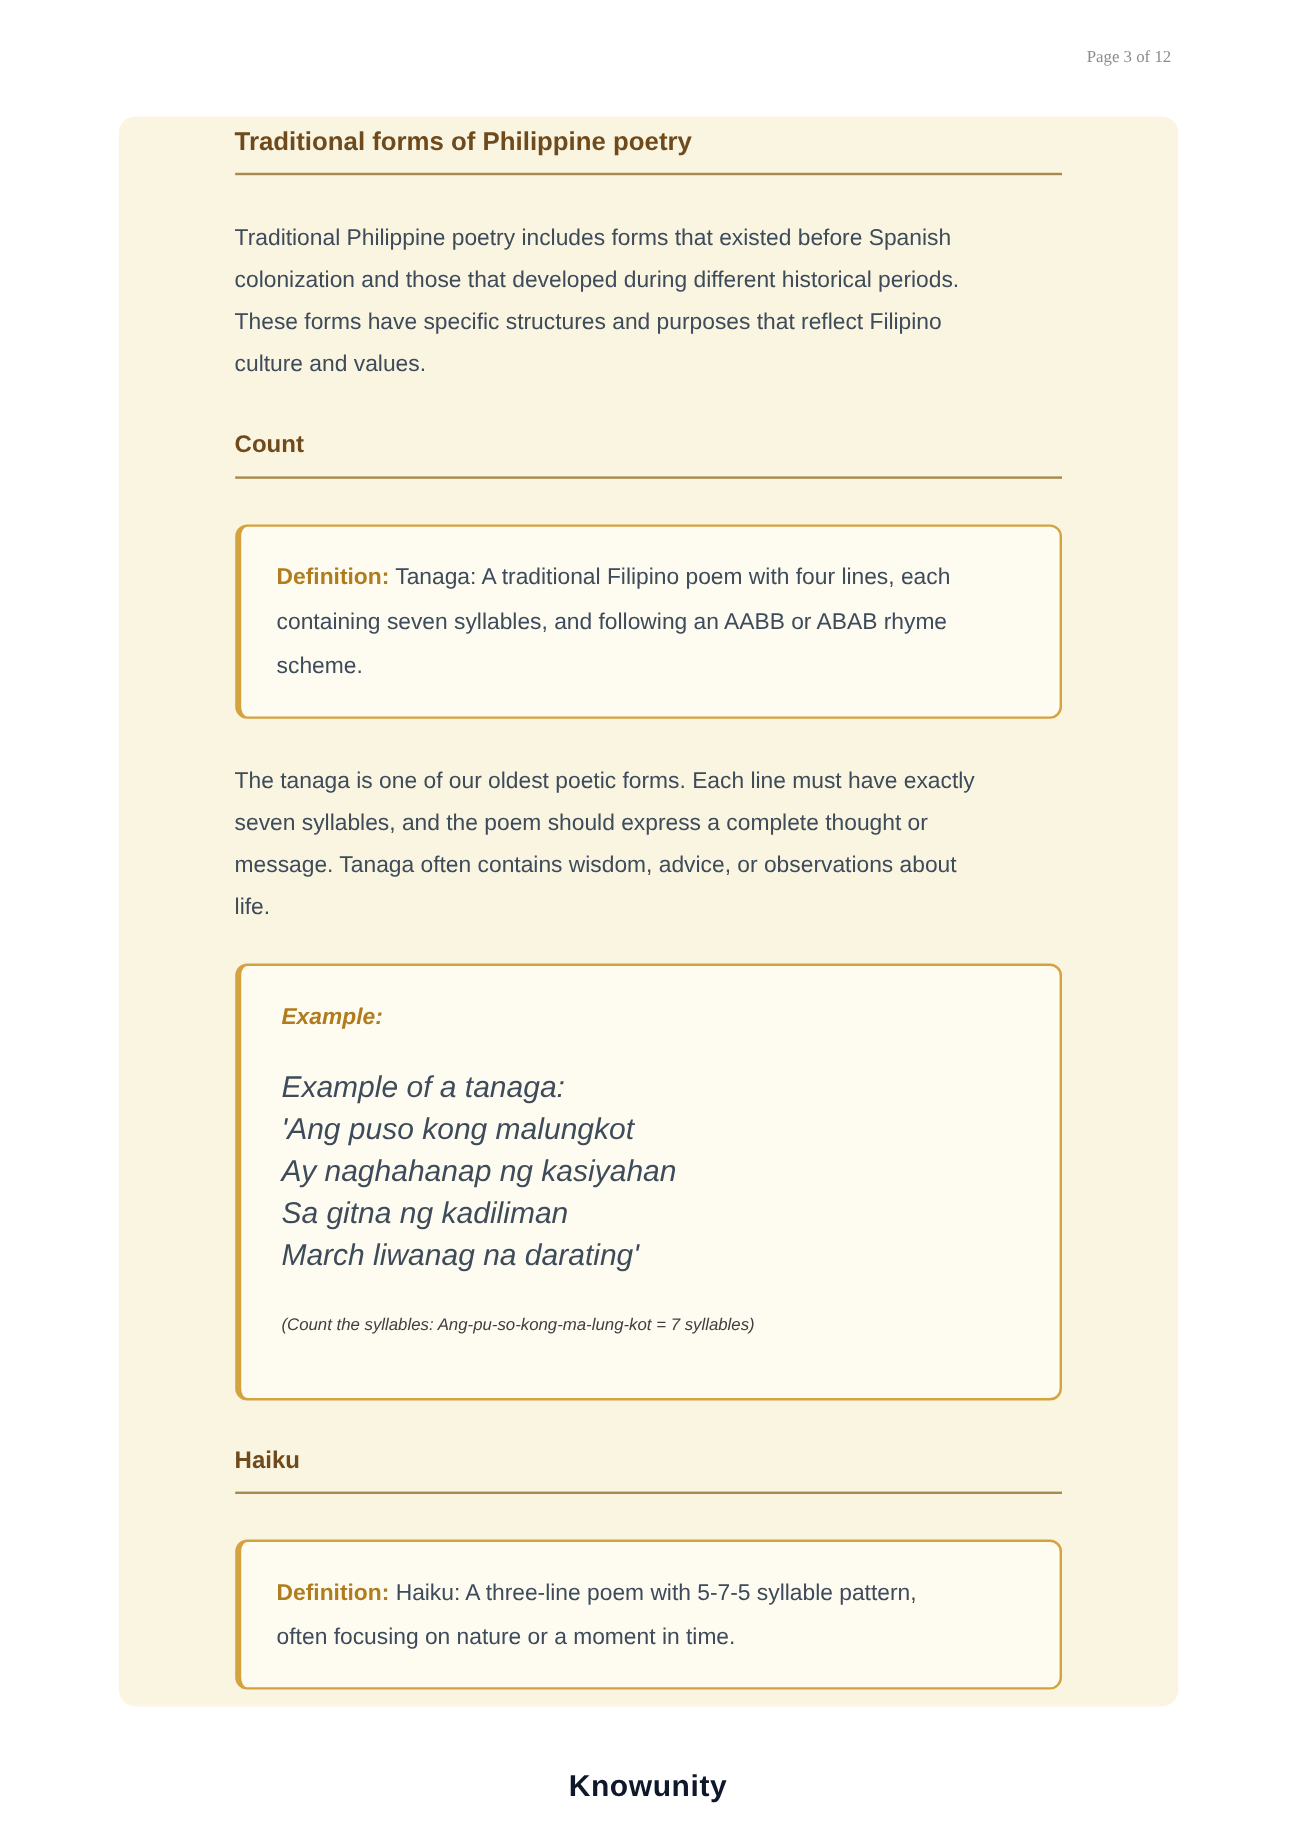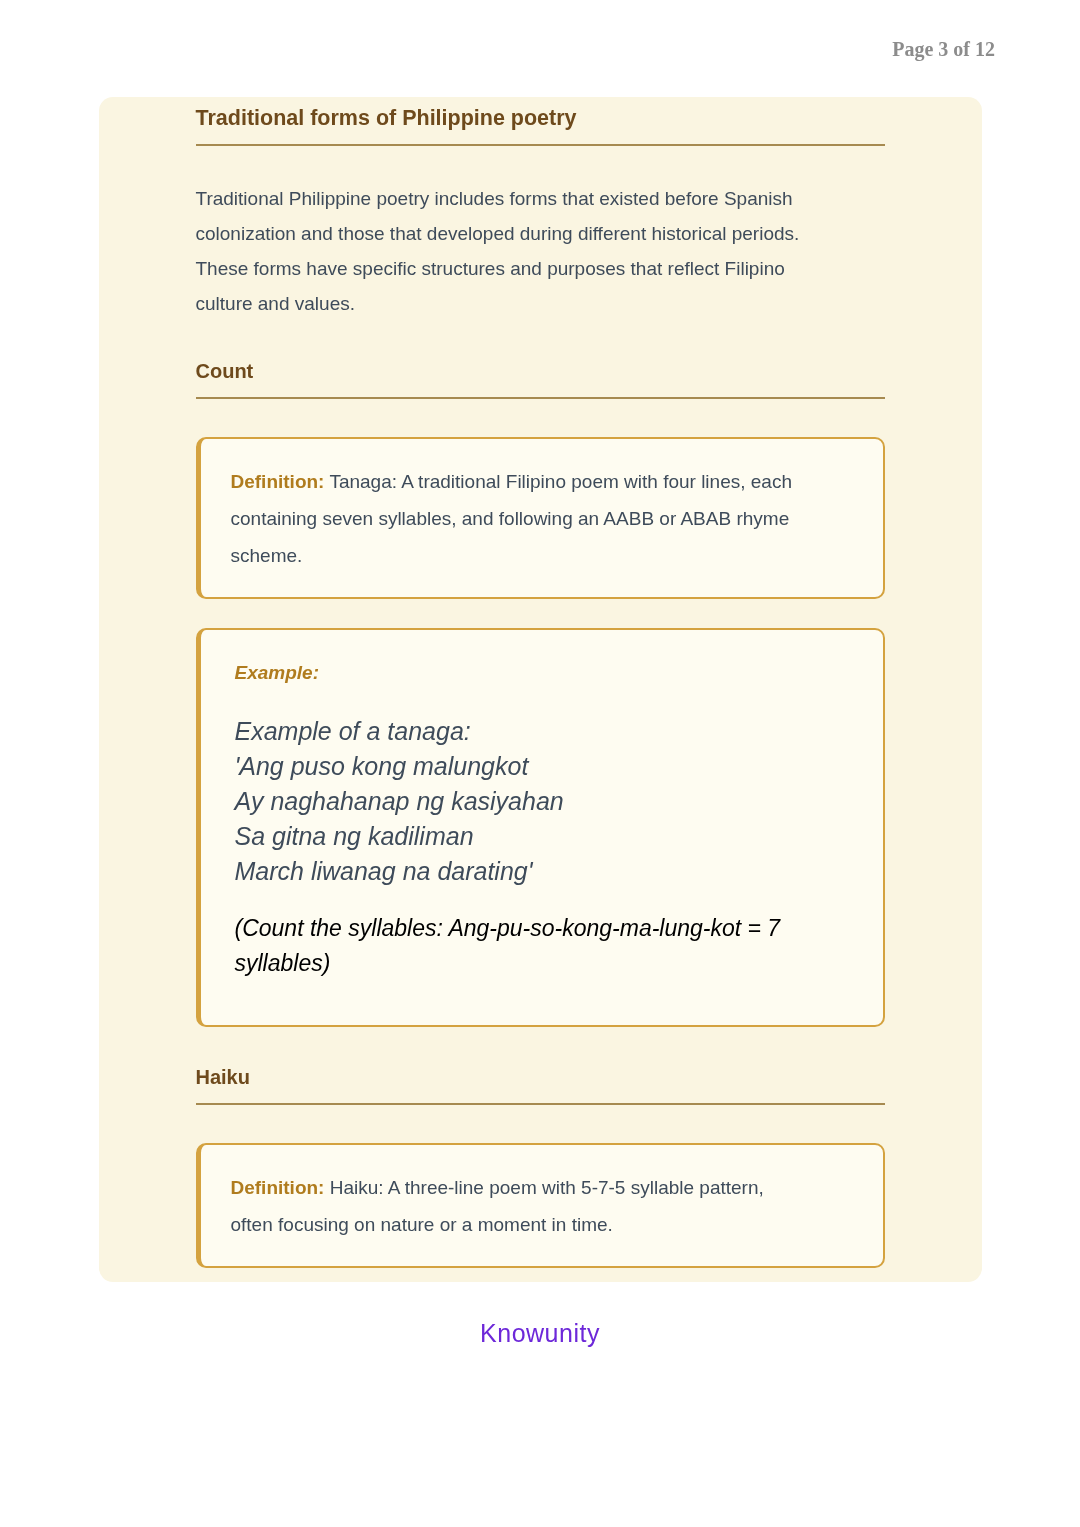--- a/index.html
+++ b/index.html
@@ -6,26 +6,25 @@
   html, body {
     margin: 0; padding: 0;
     width: 1080px; height: 1527px;
     background: #ffffff;
     font-family: "Liberation Sans", sans-serif;
     position: relative;
     overflow: hidden;
   }
   .page-number {
     position: absolute;
-    top: 38px; right: 85px;
+    top: 38px; right: 104px;
     font-family: "Liberation Serif", serif;
-    font-size: 20px;
+    font-size: 14px;
     line-height: 22px;
     color: #8c8c8c;
-    font-weight: bold;
   }
   .card {
     width: 883px;
     margin: 97px auto 0;
     padding: 8px 97px 14px;
     background: #faf5e1;
     border-radius: 14px;
   }
   h1.doc-title {
     margin: 0;
@@ -83,33 +82,34 @@
     line-height: 30px;
   }
   .poem { margin-top: 26px; }
   .poem-line {
     font-size: 25px;
     line-height: 35px;
     color: #3e4b5a;
   }
   .example-note {
     margin: 22px 0 0;
-    font-size: 23px;
+    font-size: 14px;
     line-height: 35px;
-    color: #000000;
+    color: #404040;
     white-space: pre-line;
   }
   .haiku-heading { margin-top: 42px; }
   .footer-brand {
-    margin-top: 36px;
+    margin-top: 52px;
     text-align: center;
     font-size: 25px;
     line-height: 30px;
-    color: #6d28d9;
+    color: #0f172a;
     letter-spacing: 0.5px;
+    font-weight: bold;
   }
 </style>
 </head>
 <body>
 
 <div class="page-number">Page 3 of 12</div>
 
 <div class="card">
 
   <h1 class="doc-title">Traditional forms of Philippine poetry</h1>
@@ -122,20 +122,24 @@
 
   <h2 class="section-heading">Count</h2>
   <div class="rule"></div>
 
   <div class="callout">
     <p class="callout-text"><strong class="callout-label">Definition:</strong> <span>Tanaga: A traditional Filipino poem with four lines, each
 containing seven syllables, and following an AABB or ABAB rhyme
 scheme.</span></p>
   </div>
 
+  <p class="body-text">The tanaga is one of our oldest poetic forms. Each line must have exactly
+seven syllables, and the poem should express a complete thought or
+message. Tanaga often contains wisdom, advice, or observations about
+life.</p>
 
   <div class="callout example">
     <p class="example-label-line"><strong class="callout-label">Example:</strong></p>
     <div class="poem">
       <div class="poem-line">Example of a tanaga:</div>
       <div class="poem-line">'Ang puso kong malungkot</div>
       <div class="poem-line">Ay naghahanap ng kasiyahan</div>
       <div class="poem-line">Sa gitna ng kadiliman</div>
       <div class="poem-line">March liwanag na darating'</div>
     </div>

